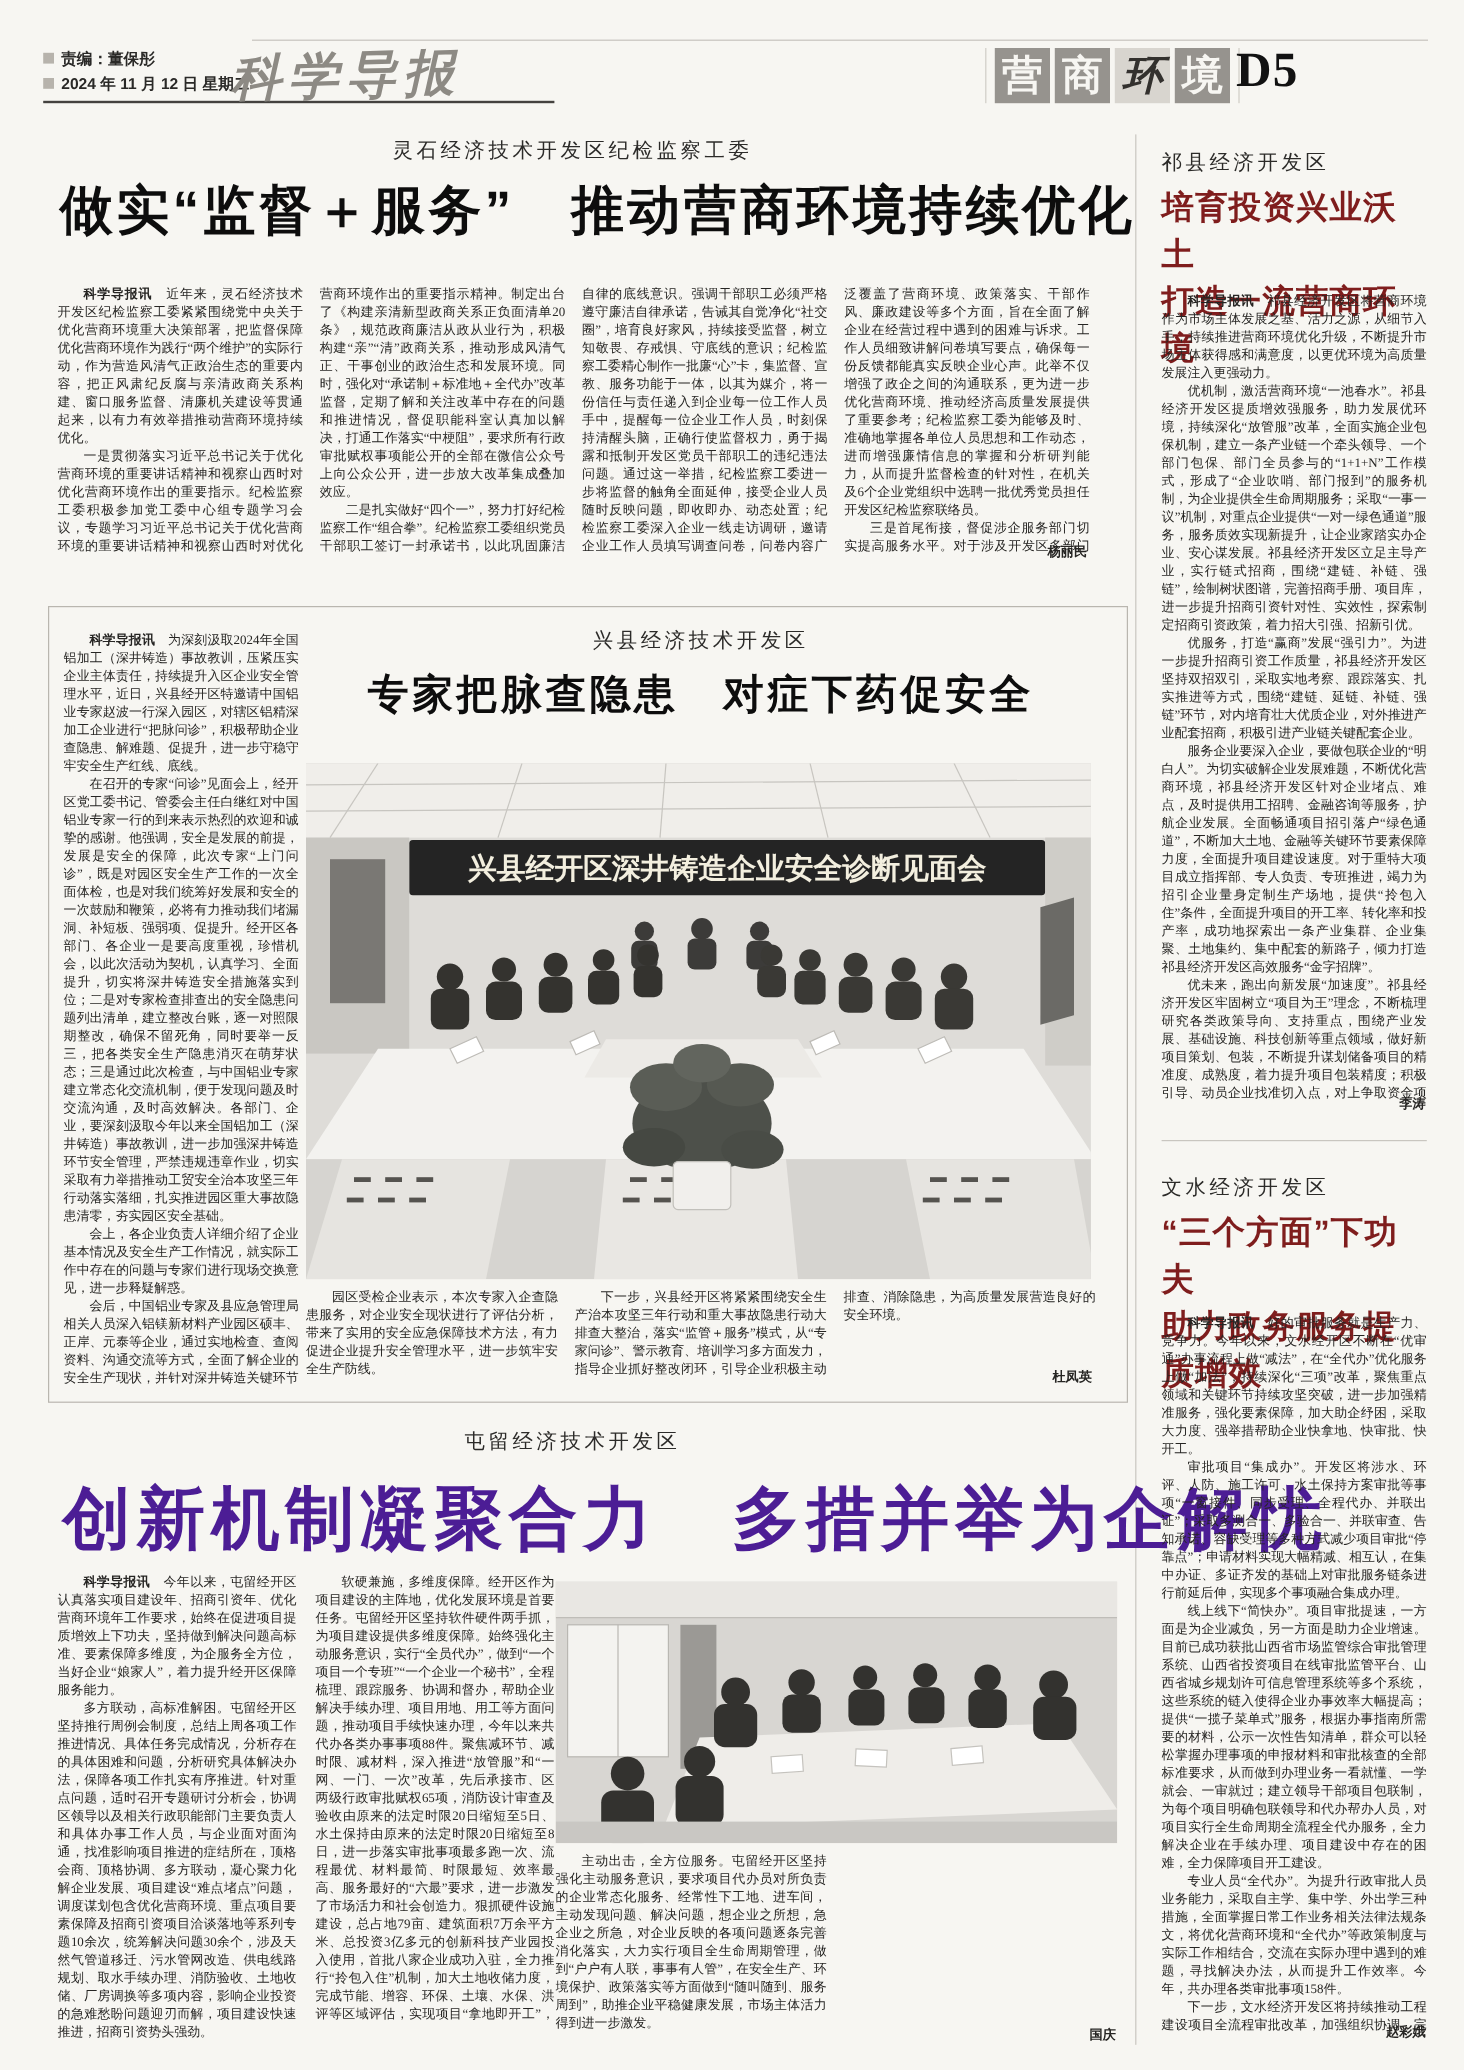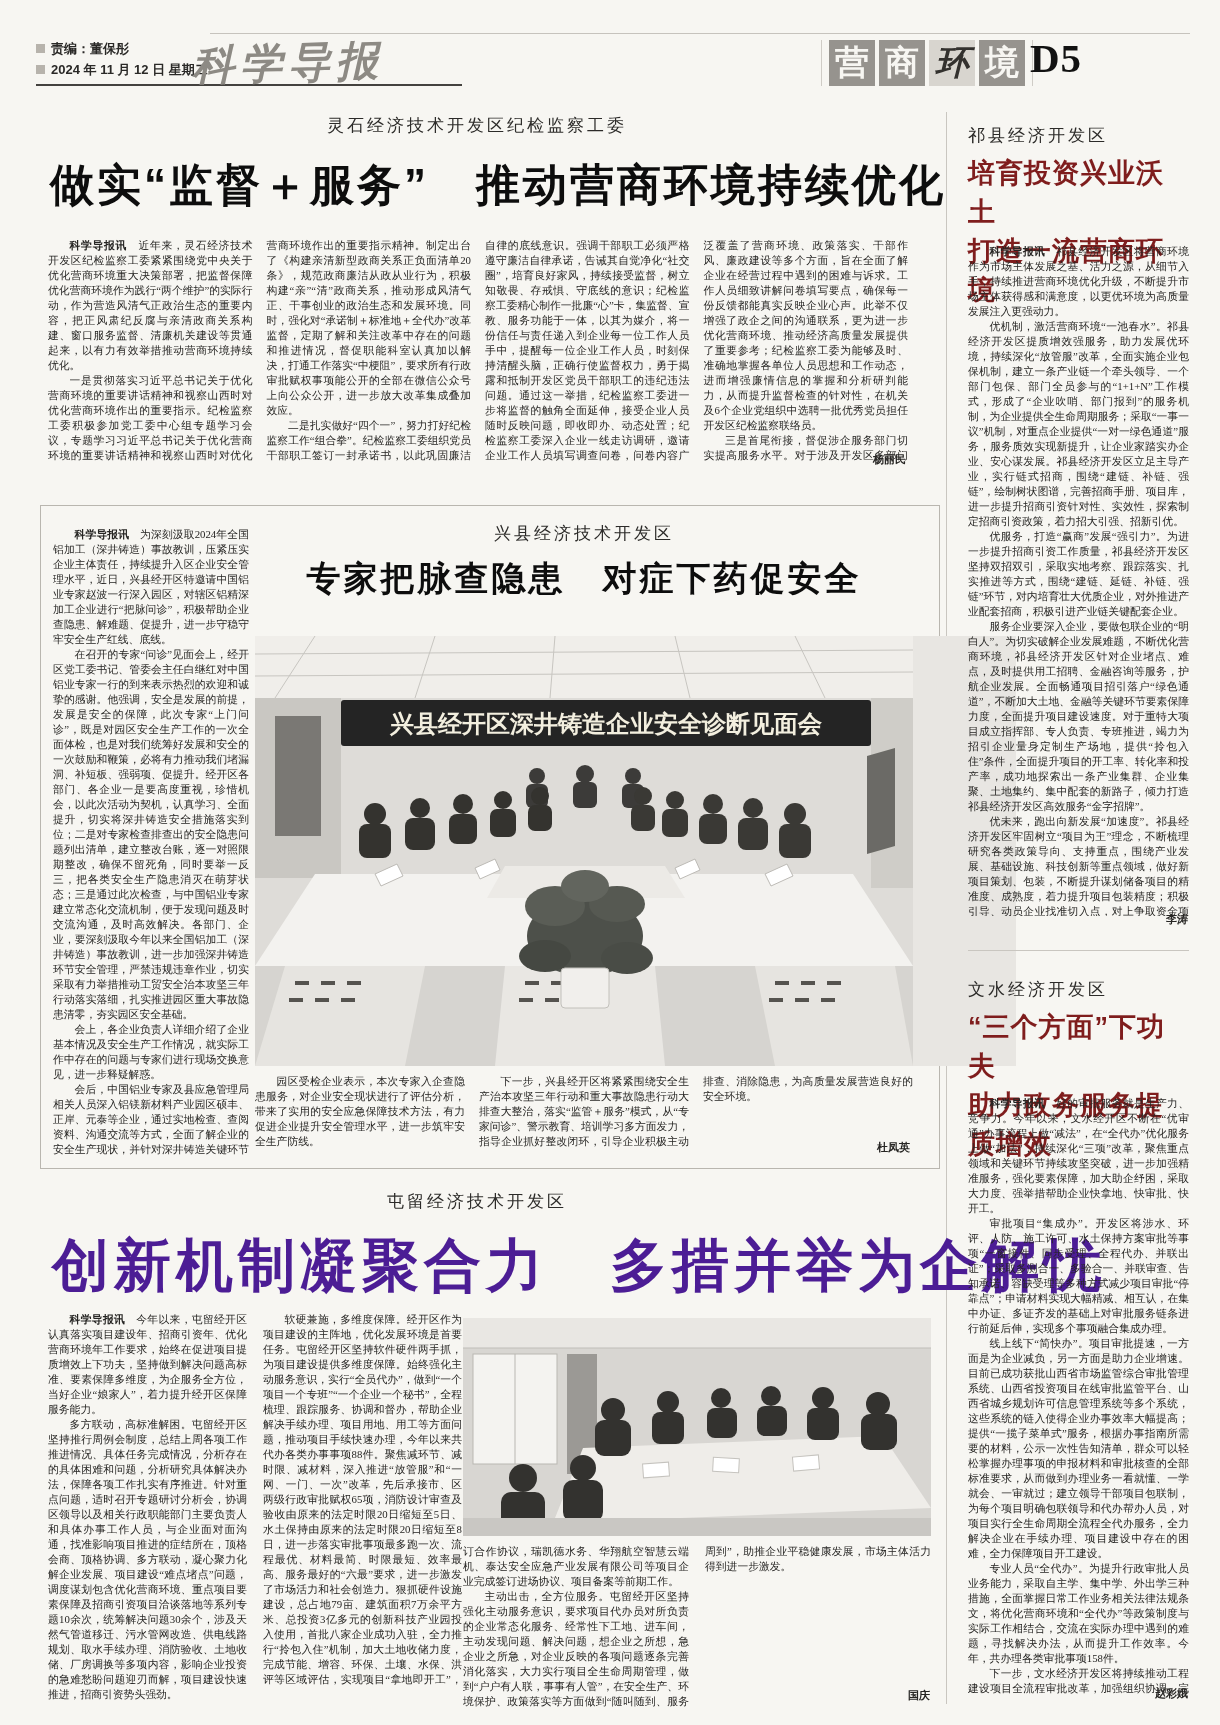--- a/index.html
+++ b/index.html
@@ -68,42 +68,42 @@
     <div class="blk dark">商</div>
     <div class="blk lite">环</div>
     <div class="blk dark">境</div>
     <div class="vsep"></div>
   </div>
   <div class="pageno">D5</div>
 
   <div class="vdivider" style="left:946px;top:112px;height:1592px;"></div>
 
   <div class="kicker center" style="left:48px;top:114px;width:858px;">灵石经济技术开发区纪检监察工委</div>
-  <div class="headline-xl" style="left:50px;top:156px;">做实“监督＋服务”　推动营商环境持续优化</div>
+  <div class="headline-xl" style="left:50px;top:146px;">做实“监督＋服务”　推动营商环境持续优化</div>
 
   <div class="body-col" style="left:48px;top:238px;width:860px;height:234px;column-count:4;column-gap:14px;">
     <p><b class="lead">科学导报讯</b><span>　近年来，灵石经济技术开发区纪检监察工委紧紧围绕党中央关于优化营商环境重大决策部署，把监督保障优化营商环境作为践行“两个维护”的实际行动，作为营造风清气正政治生态的重要内容，把正风肃纪反腐与亲清政商关系构建、窗口服务监督、清廉机关建设等贯通起来，以有力有效举措推动营商环境持续优化。</span></p>
     <p>一是贯彻落实习近平总书记关于优化营商环境的重要讲话精神和视察山西时对优化营商环境作出的重要指示。纪检监察工委积极参加党工委中心组专题学习会议，专题学习习近平总书记关于优化营商环境的重要讲话精神和视察山西时对优化营商环境作出的重要指示精神。制定出台了《构建亲清新型政商关系正负面清单20条》，规范政商廉洁从政从业行为，积极构建“亲”“清”政商关系，推动形成风清气正、干事创业的政治生态和发展环境。同时，强化对“承诺制＋标准地＋全代办”改革监督，定期了解和关注改革中存在的问题和推进情况，督促职能科室认真加以解决，打通工作落实“中梗阻”，要求所有行政审批赋权事项能公开的全部在微信公众号上向公众公开，进一步放大改革集成叠加效应。</p>
     <p>二是扎实做好“四个一”，努力打好纪检监察工作“组合拳”。纪检监察工委组织党员干部职工签订一封承诺书，以此巩固廉洁自律的底线意识。强调干部职工必须严格遵守廉洁自律承诺，告诫其自觉净化“社交圈”，培育良好家风，持续接受监督，树立知敬畏、存戒惧、守底线的意识；纪检监察工委精心制作一批廉“心”卡，集监督、宣教、服务功能于一体，以其为媒介，将一份信任与责任递入到企业每一位工作人员手中，提醒每一位企业工作人员，时刻保持清醒头脑，正确行使监督权力，勇于揭露和抵制开发区党员干部职工的违纪违法问题。通过这一举措，纪检监察工委进一步将监督的触角全面延伸，接受企业人员随时反映问题，即收即办、动态处置；纪检监察工委深入企业一线走访调研，邀请企业工作人员填写调查问卷，问卷内容广泛覆盖了营商环境、政策落实、干部作风、廉政建设等多个方面，旨在全面了解企业在经营过程中遇到的困难与诉求。工作人员细致讲解问卷填写要点，确保每一份反馈都能真实反映企业心声。此举不仅增强了政企之间的沟通联系，更为进一步优化营商环境、推动经济高质量发展提供了重要参考；纪检监察工委为能够及时、准确地掌握各单位人员思想和工作动态，进而增强廉情信息的掌握和分析研判能力，从而提升监督检查的针对性，在机关及6个企业党组织中选聘一批优秀党员担任开发区纪检监察联络员。</p>
     <p>三是首尾衔接，督促涉企服务部门切实提高服务水平。对于涉及开发区多部门的复杂问题，纪检监察工委居中协调，消除壁垒，打通堵点，推动各部门通力合作，优化服务，进一步满足企业发展需求。同时，着力构建亲清新型政商关系，摸排查找破坏营商环境的问题线索，深挖线索背后的风腐问题，以监督执纪问责倒逼责任部门和责任人员履职尽责，主动发现并协调解决制约企业发展的政策和经济方面问题3个，推动惠企政策措施落细落实，积极为企业纾困解难。</p>
   </div>
   <div class="byline" style="left:810px;top:452px;width:96px;">杨丽民</div>
 
   <div class="boxed" style="left:40px;top:505px;width:898px;height:662px;"></div>
   <div class="kicker center" style="left:255px;top:522px;width:658px;">兴县经济技术开发区</div>
   <div class="headline-lg" style="left:255px;top:556px;width:658px;">专家把脉查隐患　对症下药促安全</div>
 
   <div class="body-col" style="left:53px;top:527px;width:196px;height:630px;">
     <p><b class="lead">科学导报讯</b><span>　为深刻汲取2024年全国铝加工（深井铸造）事故教训，压紧压实企业主体责任，持续提升入区企业安全管理水平，近日，兴县经开区特邀请中国铝业专家赵波一行深入园区，对辖区铝精深加工企业进行“把脉问诊”，积极帮助企业查隐患、解难题、促提升，进一步守稳守牢安全生产红线、底线。</span></p>
     <p>在召开的专家“问诊”见面会上，经开区党工委书记、管委会主任白继红对中国铝业专家一行的到来表示热烈的欢迎和诚挚的感谢。他强调，安全是发展的前提，发展是安全的保障，此次专家“上门问诊”，既是对园区安全生产工作的一次全面体检，也是对我们统筹好发展和安全的一次鼓励和鞭策，必将有力推动我们堵漏洞、补短板、强弱项、促提升。经开区各部门、各企业一是要高度重视，珍惜机会，以此次活动为契机，认真学习、全面提升，切实将深井铸造安全措施落实到位；二是对专家检查排查出的安全隐患问题列出清单，建立整改台账，逐一对照限期整改，确保不留死角，同时要举一反三，把各类安全生产隐患消灭在萌芽状态；三是通过此次检查，与中国铝业专家建立常态化交流机制，便于发现问题及时交流沟通，及时高效解决。各部门、企业，要深刻汲取今年以来全国铝加工（深井铸造）事故教训，进一步加强深井铸造环节安全管理，严禁违规违章作业，切实采取有力举措推动工贸安全治本攻坚三年行动落实落细，扎实推进园区重大事故隐患清零，夯实园区安全基础。</p>
     <p>会上，各企业负责人详细介绍了企业基本情况及安全生产工作情况，就实际工作中存在的问题与专家们进行现场交换意见，进一步释疑解惑。</p>
     <p>会后，中国铝业专家及县应急管理局相关人员深入铝镁新材料产业园区硕丰、正岸、元泰等企业，通过实地检查、查阅资料、沟通交流等方式，全面了解企业的安全生产现状，并针对深井铸造关键环节进行逐一检查，全方位无死角“体检”，对存在的安全隐患现场开具个性化“处方”，指导企业即知即改，“一企一策”制定针对性整改措施，促进企业提升本质安全生产管理水平。</p>
   </div>
 
-  <div class="photo" style="left:255px;top:636px;width:761px;height:430px;">
+  <div class="photo" style="left:255px;top:636px;width:654px;height:430px;">
     <svg width="658" height="430" viewBox="0 0 658 430" xmlns="http://www.w3.org/2000/svg">
       <rect x="0" y="0" width="658" height="430" fill="#dedcd8"></rect>
 
       <rect x="0" y="0" width="658" height="62" fill="#f0eeea"></rect>
       <g stroke="#c7c5c0" stroke-width="1">
         <line x1="0" y1="18" x2="658" y2="14"></line>
           <line x1="0" y1="40" x2="658" y2="36"></line>
         <line x1="60" y1="0" x2="20" y2="62"></line>
           <line x1="180" y1="0" x2="160" y2="62"></line>
         <line x1="300" y1="0" x2="295" y2="62"></line>
@@ -250,21 +250,20 @@
         <circle cx="120" cy="150" r="13"></circle>
           <rect x="100" y="162" width="40" height="42" rx="10"></rect>
         <circle cx="60" cy="160" r="14"></circle>
           <rect x="38" y="174" width="44" height="44" rx="10"></rect>
       </g>
       <rect x="0" y="200" width="468" height="18" fill="#c9c7c3"></rect>
     </svg>
   </div>
 
   <div class="body-col" style="left:463px;top:1544px;width:468px;height:168px;column-count:2;column-gap:16px;">
-    <p style="text-indent:0;">订合作协议，瑞凯德水务、华翔航空智慧云端机、泰达安全应急产业发展有限公司等项目企业完成签订进场协议、项目备案等前期工作。</p>
     <p>主动出击，全方位服务。屯留经开区坚持强化主动服务意识，要求项目代办员对所负责的企业常态化服务、经常性下工地、进车间，主动发现问题、解决问题，想企业之所想，急企业之所急，对企业反映的各项问题逐条完善消化落实，大力实行项目全生命周期管理，做到“户户有人联，事事有人管”，在安全生产、环境保护、政策落实等方面做到“随叫随到、服务周到”，助推企业平稳健康发展，市场主体活力得到进一步激发。</p>
   </div>
   <div class="byline" style="left:858px;top:1688px;width:72px;">国庆</div>
 
   <div class="kicker" style="left:968px;top:124px;">祁县经济开发区</div>
   <div class="headline-md" style="left:968px;top:154px;width:222px;">
     <div>培育投资兴业沃土</div>
     <div>打造一流营商环境</div>
   </div>
   <div class="body-col" style="left:968px;top:244px;width:221px;height:672px;">

